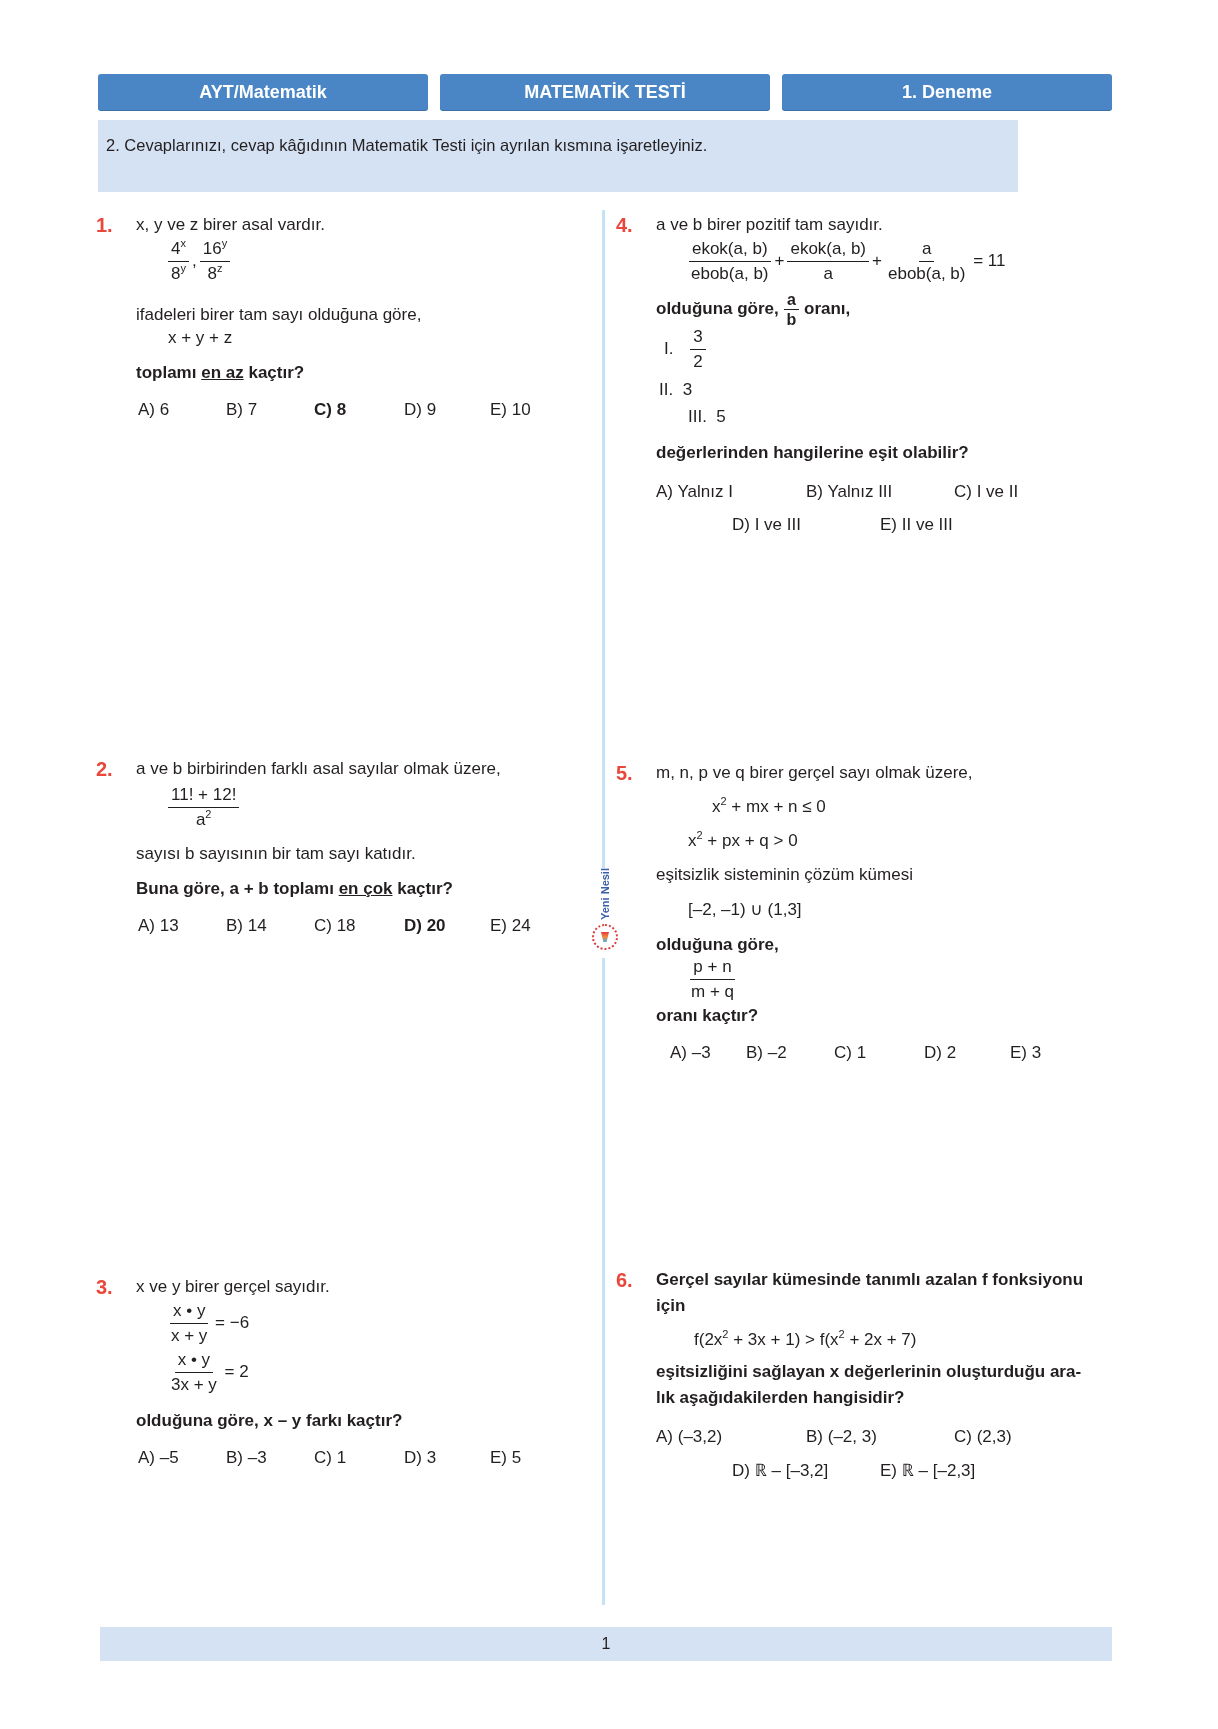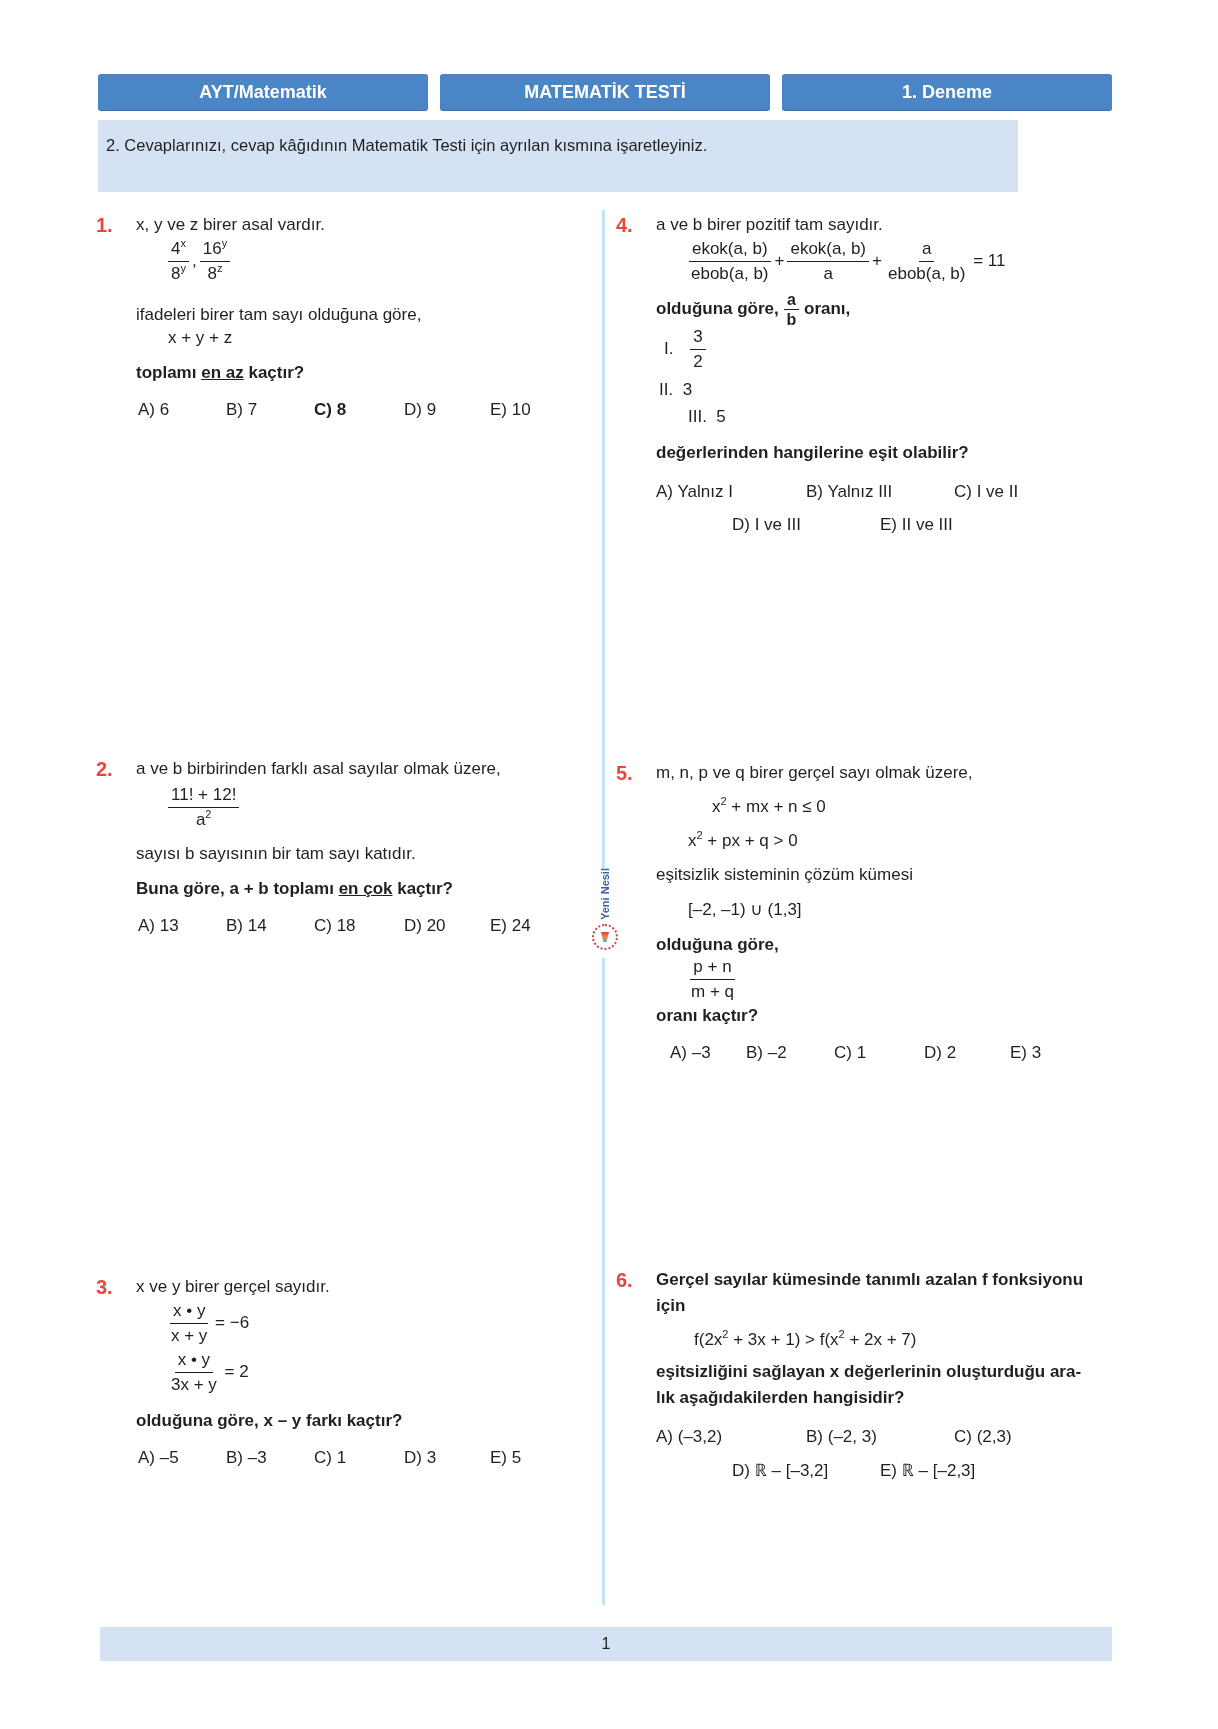--- a/index.html
+++ b/index.html
@@ -91,21 +91,21 @@
         <span class="num">11! + 12!</span>
         <span class="den"><span>a</span><sup>2</sup></span>
       </span>
     </div>
     <div class="line" style="top:85px;">sayısı b sayısının bir tam sayı katıdır.</div>
     <div class="line bold" style="top:120px;"><span>Buna göre, a + b toplamı </span><span class="u">en çok</span><span> kaçtır?</span></div>
     <div class="opts" style="top:157px; left:2px; width:420px;">
       <span class="opt" style="left:0;">A) 13</span>
       <span class="opt" style="left:88px;">B) 14</span>
       <span class="opt" style="left:176px;">C) 18</span>
-      <span class="opt" style="left:266px;">D) 20</span>
+      <span class="opt" style="left:266px;font-weight:bold;">D) 20</span>
       <span class="opt" style="left:352px;">E)  24</span>
     </div>
   </div>
 </div>
 
 <div class="q" style="left:96px; top:1276px; width:480px; height:210px;">
   <div class="qnum">3.</div>
   <div class="qbody">
     <div class="line" style="top:0;">x ve y birer gerçel sayıdır.</div>
     <div class="line" style="top:24px; left:32px;">

